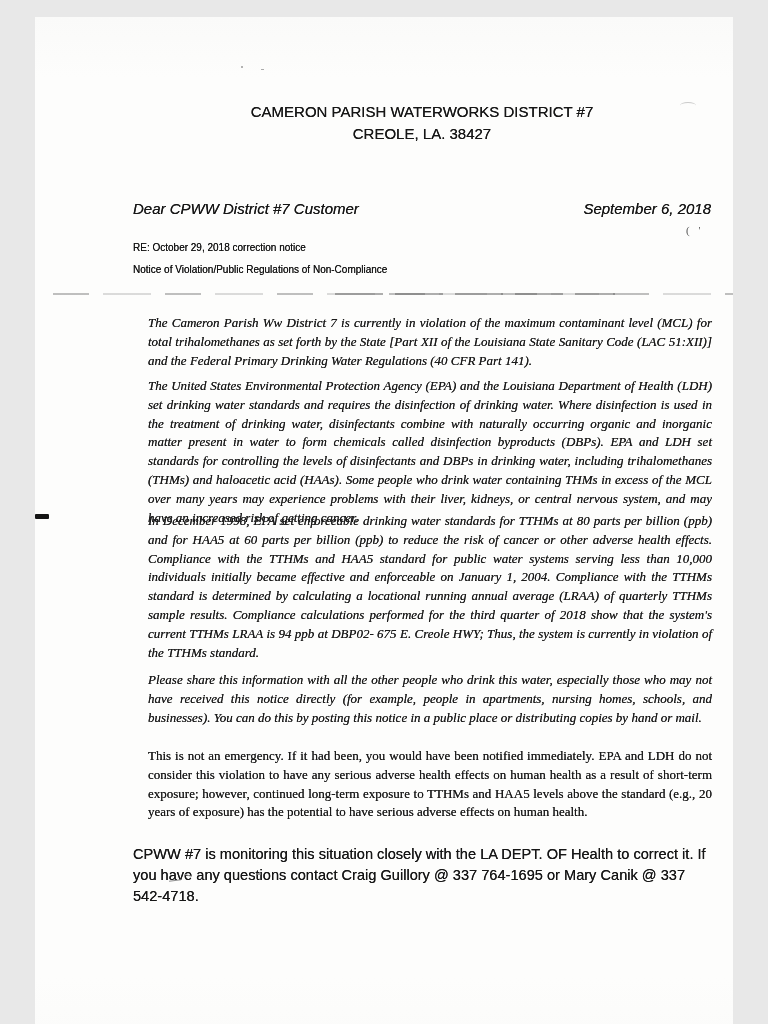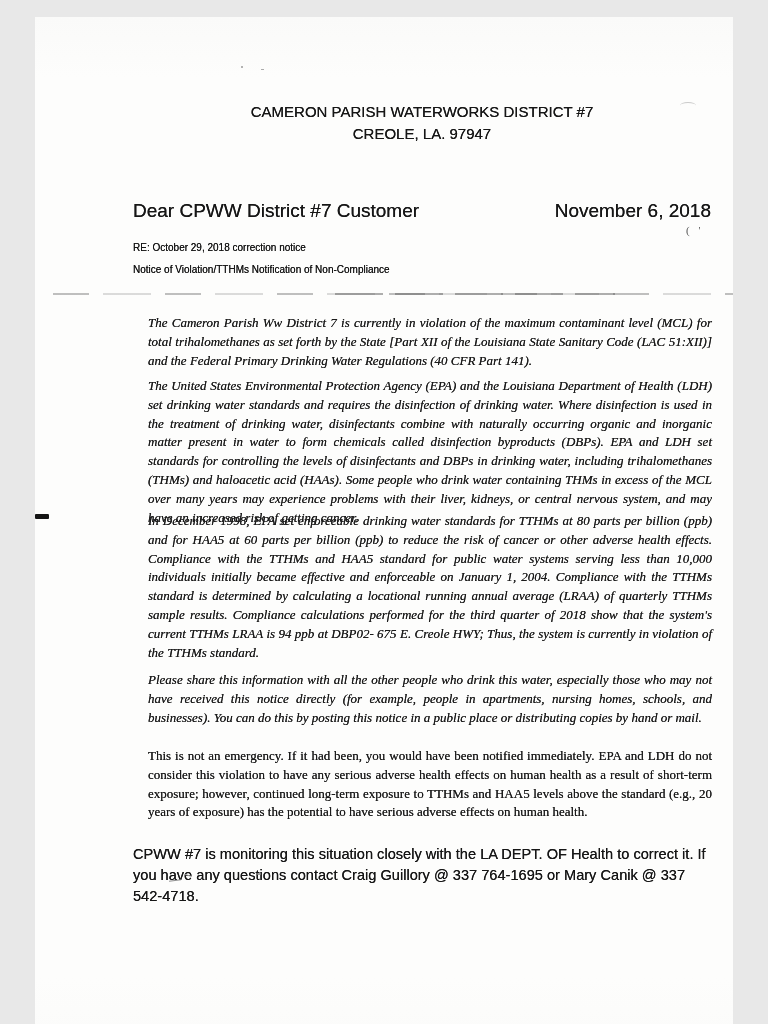--- a/index.html
+++ b/index.html
@@ -15,21 +15,21 @@
   .serif{font-family:"Liberation Serif","DejaVu Serif",serif;}
 
   .header-block{
     position:absolute;top:84px;left:98px;width:578px;
     text-align:center;font-size:15px;line-height:21.5px;
     color:#161616;text-shadow:0 0 .4px #222;
   }
   .salutation-row{
     position:absolute;top:183px;left:98px;width:578px;
     display:flex;justify-content:space-between;
-    font-size:19px;color:#161616;text-shadow:0 0 .4px #222;
+    font-size:15px;color:#161616;text-shadow:0 0 .4px #222;font-style:italic;
   }
   .subject-block{
     position:absolute;top:220px;left:98px;width:578px;
     font-size:10px;line-height:21.5px;color:#161616;text-shadow:0 0 .4px #222;
   }
   .body-par{
     position:absolute;left:113px;width:564px;
     font-size:13px;line-height:18.8px;
     text-align:justify;color:#1b1b1b;
     text-shadow:0 0 .35px #2a2a2a;
@@ -85,31 +85,31 @@
     border-radius:0 2px 2px 0;
   }
 </style>
 </head>
 <body>
 
 <div class="page">
 
   <div class="header-block sans">
     <div>CAMERON PARISH WATERWORKS DISTRICT #7</div>
-    <div>CREOLE, LA. 97947</div>
+    <div>CREOLE, LA. 38427</div>
   </div>
 
   <div class="salutation-row sans">
     <span>Dear CPWW District #7 Customer</span>
-    <span>November 6, 2018</span>
+    <span>September 6, 2018</span>
   </div>
 
   <div class="subject-block sans">
     <div>RE: October 29, 2018 correction notice</div>
-    <div>Notice of Violation/TTHMs Notification of Non-Compliance</div>
+    <div>Notice of Violation/Public Regulations of Non-Compliance</div>
   </div>
 
   <div class="scanline-dashed"></div>
   <div class="scanline-dashed-dark"></div>
 
   <p class="body-par serif italic p1">The Cameron Parish Ww District 7 is currently in violation of the maximum contaminant level (MCL) for total trihalomethanes as set forth by the State [Part XII of the Louisiana State Sanitary Code (LAC 51:XII)] and the Federal Primary Drinking Water Regulations (40 CFR Part 141).</p>
   <p class="body-par serif italic p2">The United States Environmental Protection Agency (EPA) and the Louisiana Department of Health (LDH) set drinking water standards and requires the disinfection of drinking water.  Where disinfection is used in the treatment of drinking water, disinfectants combine with naturally occurring organic and inorganic matter present in water to form chemicals called disinfection byproducts (DBPs).  EPA and LDH set standards for controlling the levels of disinfectants and DBPs in drinking water, including trihalomethanes (THMs) and haloacetic acid (HAAs).  Some people who drink water containing THMs in excess of the MCL over many years may experience problems with their liver, kidneys, or central nervous system, and may have an increased risk of getting cancer.</p>
   <p class="body-par serif italic p3">In December 1998, EPA set enforceable drinking water standards for TTHMs at 80 parts per billion (ppb) and for HAA5 at 60 parts per billion (ppb) to reduce the risk of cancer or other adverse health effects.  Compliance with the TTHMs and HAA5 standard for public water systems serving less than 10,000 individuals initially became effective and enforceable on January 1, 2004.  Compliance with the TTHMs standard is determined by calculating a locational running annual average (LRAA) of quarterly TTHMs sample results. Compliance calculations performed for the third quarter of 2018 show that the system's current TTHMs LRAA is 94 ppb at DBP02- 675 E. Creole HWY; Thus, the system is currently in violation of the TTHMs standard.</p>
   <p class="body-par serif italic p4">Please share this information with all the other people who drink this water, especially those who may not have received this notice directly (for example, people in apartments, nursing homes, schools, and businesses).  You can do this by posting this notice in a public place or distributing copies by hand or mail.</p>
   <p class="body-par serif p5">This is not an emergency.  If it had been, you would have been notified immediately.  EPA and LDH do not consider this violation to have any serious adverse health effects on human health as a result of short-term exposure; however, continued long-term exposure to TTHMs and HAA5 levels above the standard (e.g., 20 years of exposure) has the potential to have serious adverse effects on human health.</p>

